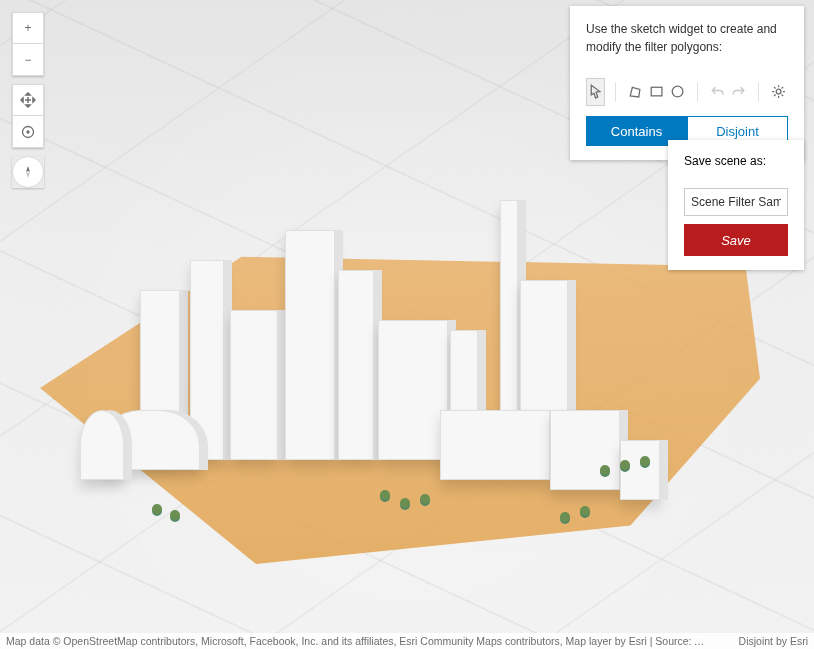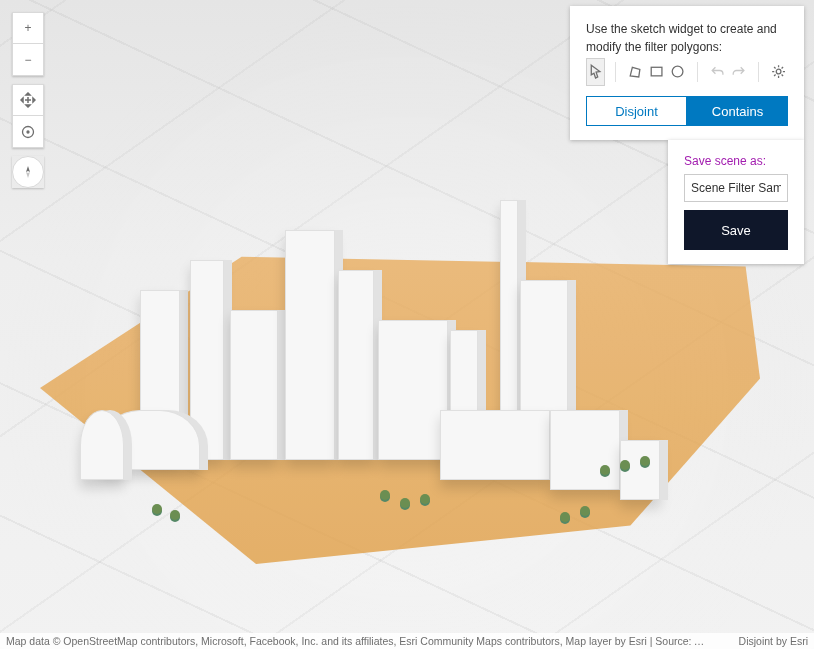--- a/index.html
+++ b/index.html
@@ -50,36 +50,36 @@
 .nav-widget { position:absolute; left:12px; top:12px; display:flex; flex-direction:column; gap:0; }
 .nav-btn { width:32px; height:32px; background:#fff; border:1px solid #d9d9d9; display:flex; align-items:center; justify-content:center; color:#6e6e6e; cursor:pointer; }
 .nav-btn + .nav-btn { border-top:none; }
 .nav-group { display:flex; flex-direction:column; margin-bottom:8px; box-shadow:0 1px 2px rgba(0,0,0,.2);}
 .nav-btn.round { border-radius:50%; }
 .nav-btn svg { width:16px; height:16px; }
 
 
 .panel { position:absolute; background:#fff; box-shadow:0 1px 4px rgba(0,0,0,.25); padding:14px 16px; }
 .sketch-panel { right:10px; top:6px; width:234px; }
-.sketch-instr { color:#323232; line-height:1.5; margin-bottom:2px; }
+.sketch-instr { color:#323232; line-height:1.5; margin-bottom:22px; }
 .sketch-row { display:flex; align-items:center; justify-content:center; gap:2px; margin-bottom:10px; }
 .tool-btn { width:28px; height:28px; display:flex; align-items:center; justify-content:center; color:#6e6e6e; cursor:pointer; border:1px solid transparent;}
 .tool-btn.selected { background:#f0f0f0; border-color:#d0d0d0;}
 .tool-sep { width:1px; height:20px; background:#e0e0e0; margin:0 8px;}
 .tool-btn.disabled { color:#c8c8c8; cursor:default;}
 .mode-row { display:flex; }
 .mode-btn { flex:1; height:30px; display:flex; align-items:center; justify-content:center; font-size:13px; border:1px solid #0079c1; cursor:pointer;}
 .mode-btn.active { background:#0079c1; color:#fff;}
 .mode-btn.inactive { background:#fff; color:#0079c1;}
 
 
 .save-panel { right:10px; top:140px; width:136px; }
-.save-label { color:#a21caf; margin-bottom:6px; }
+.save-label { color:#000000; margin-bottom:20px; }
 .save-input { width:100%; height:28px; border:1px solid #cbcbcb; padding:4px 6px; font-size:12px; color:#323232; margin-bottom:8px;}
-.save-btn { width:100%; height:40px; background:#0f172a; color:#fff; border:none; font-size:13px; cursor:pointer;}
+.save-btn { width:100%; height:32px; background:#b91c1c; color:#fff; border:none; font-size:13px; cursor:pointer;font-style:italic;}
 
 
 .attrib { position:absolute; left:0; right:0; bottom:0; height:16px; background:rgba(255,255,255,.85); display:flex; justify-content:space-between; align-items:center; padding:0 6px; font-size:10.5px; color:#6e6e6e; }
 .attrib .left { white-space:nowrap; overflow:hidden; text-overflow:ellipsis; max-width:700px;}
 </style>
 </head>
 <body>
 
 <div class="scene">
   <div class="ground-roads"></div>
@@ -181,25 +181,25 @@
       </div>
       <div class="tool-sep"></div>
       <div class="tool-btn">
         <svg viewBox="0 0 16 16" fill="none" stroke="currentColor" stroke-width="1.2">
             <circle cx="8" cy="8" r="2.2"></circle>
             <path d="M8 2v2M8 12v2M2 8h2M12 8h2M3.8 3.8l1.4 1.4M10.8 10.8l1.4 1.4M12.2 3.8l-1.4 1.4M5.2 10.8l-1.4 1.4"></path>
           </svg>
       </div>
     </div>
     <div class="mode-row">
+      <div class="mode-btn active">
+          <span>Contains</span>
+        </div>
       <div class="mode-btn inactive">
           <span>Disjoint</span>
-        </div>
-      <div class="mode-btn active">
-          <span>Contains</span>
         </div>
     </div>
   </div>
 
   <div class="panel save-panel">
     <div class="save-label">Save scene as:</div>
     <input class="save-input" value="Scene Filter Sample" style="">
     <button class="save-btn"><span>Save</span></button>
   </div>
 

